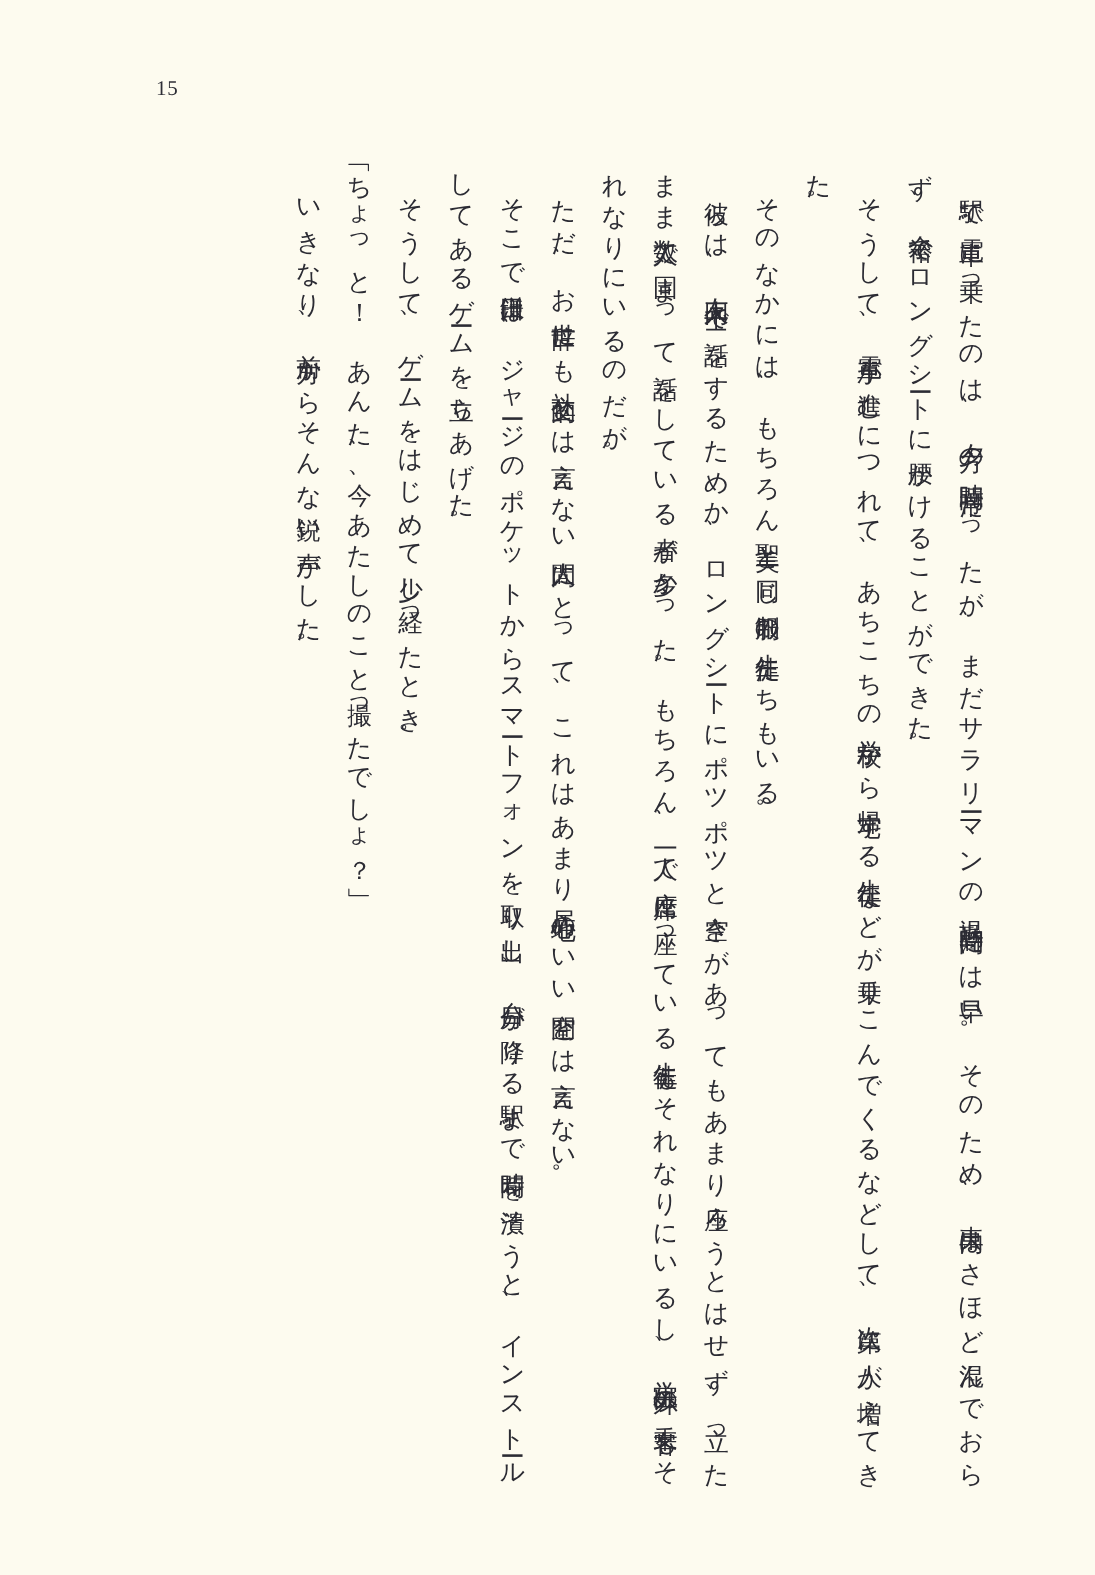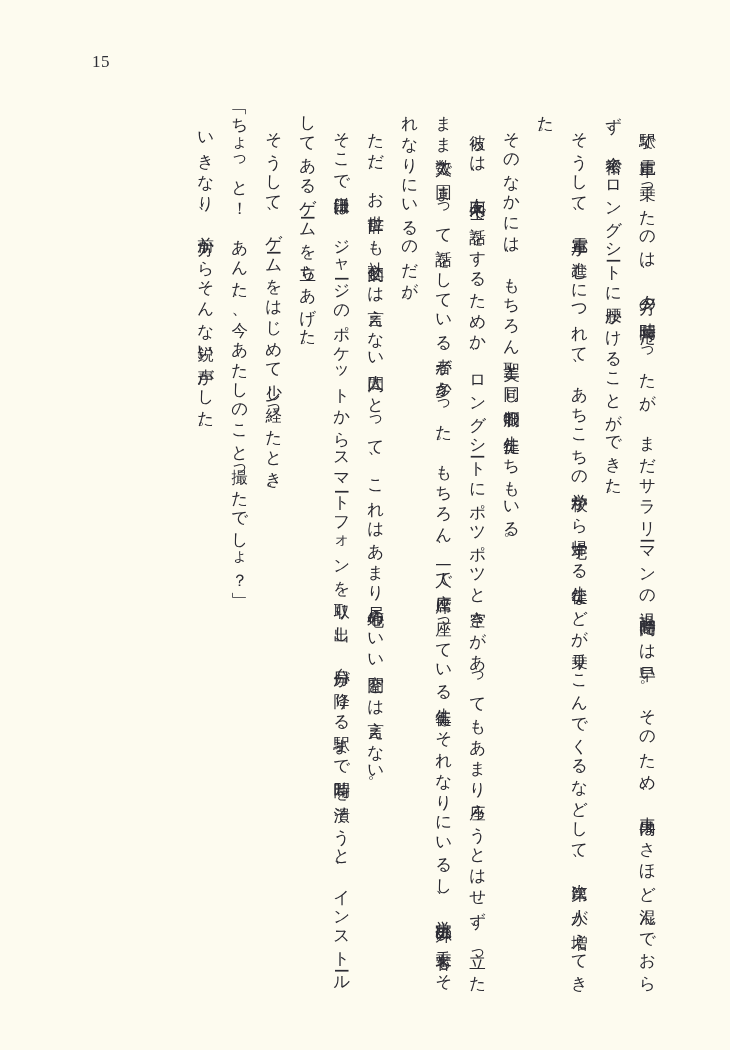--- a/index.html
+++ b/index.html
@@ -16,22 +16,22 @@
     position: relative;
   }
   .page {
     position: absolute;
     inset: 0;
     background: #fdfbef;
   }
   .page-number {
     position: absolute;
     top: 52px;
-    left: 92px;
-    font-size: 17px;
+    left: 104px;
+    font-size: 14px;
     letter-spacing: 0.5px;
     color: #2e2e36;
     font-family: "Liberation Serif", "DejaVu Serif", serif;
   }
   .text-block {
     position: absolute;
     top: 104px;
     right: 66px;
     height: 880px;
     width: 600px;

